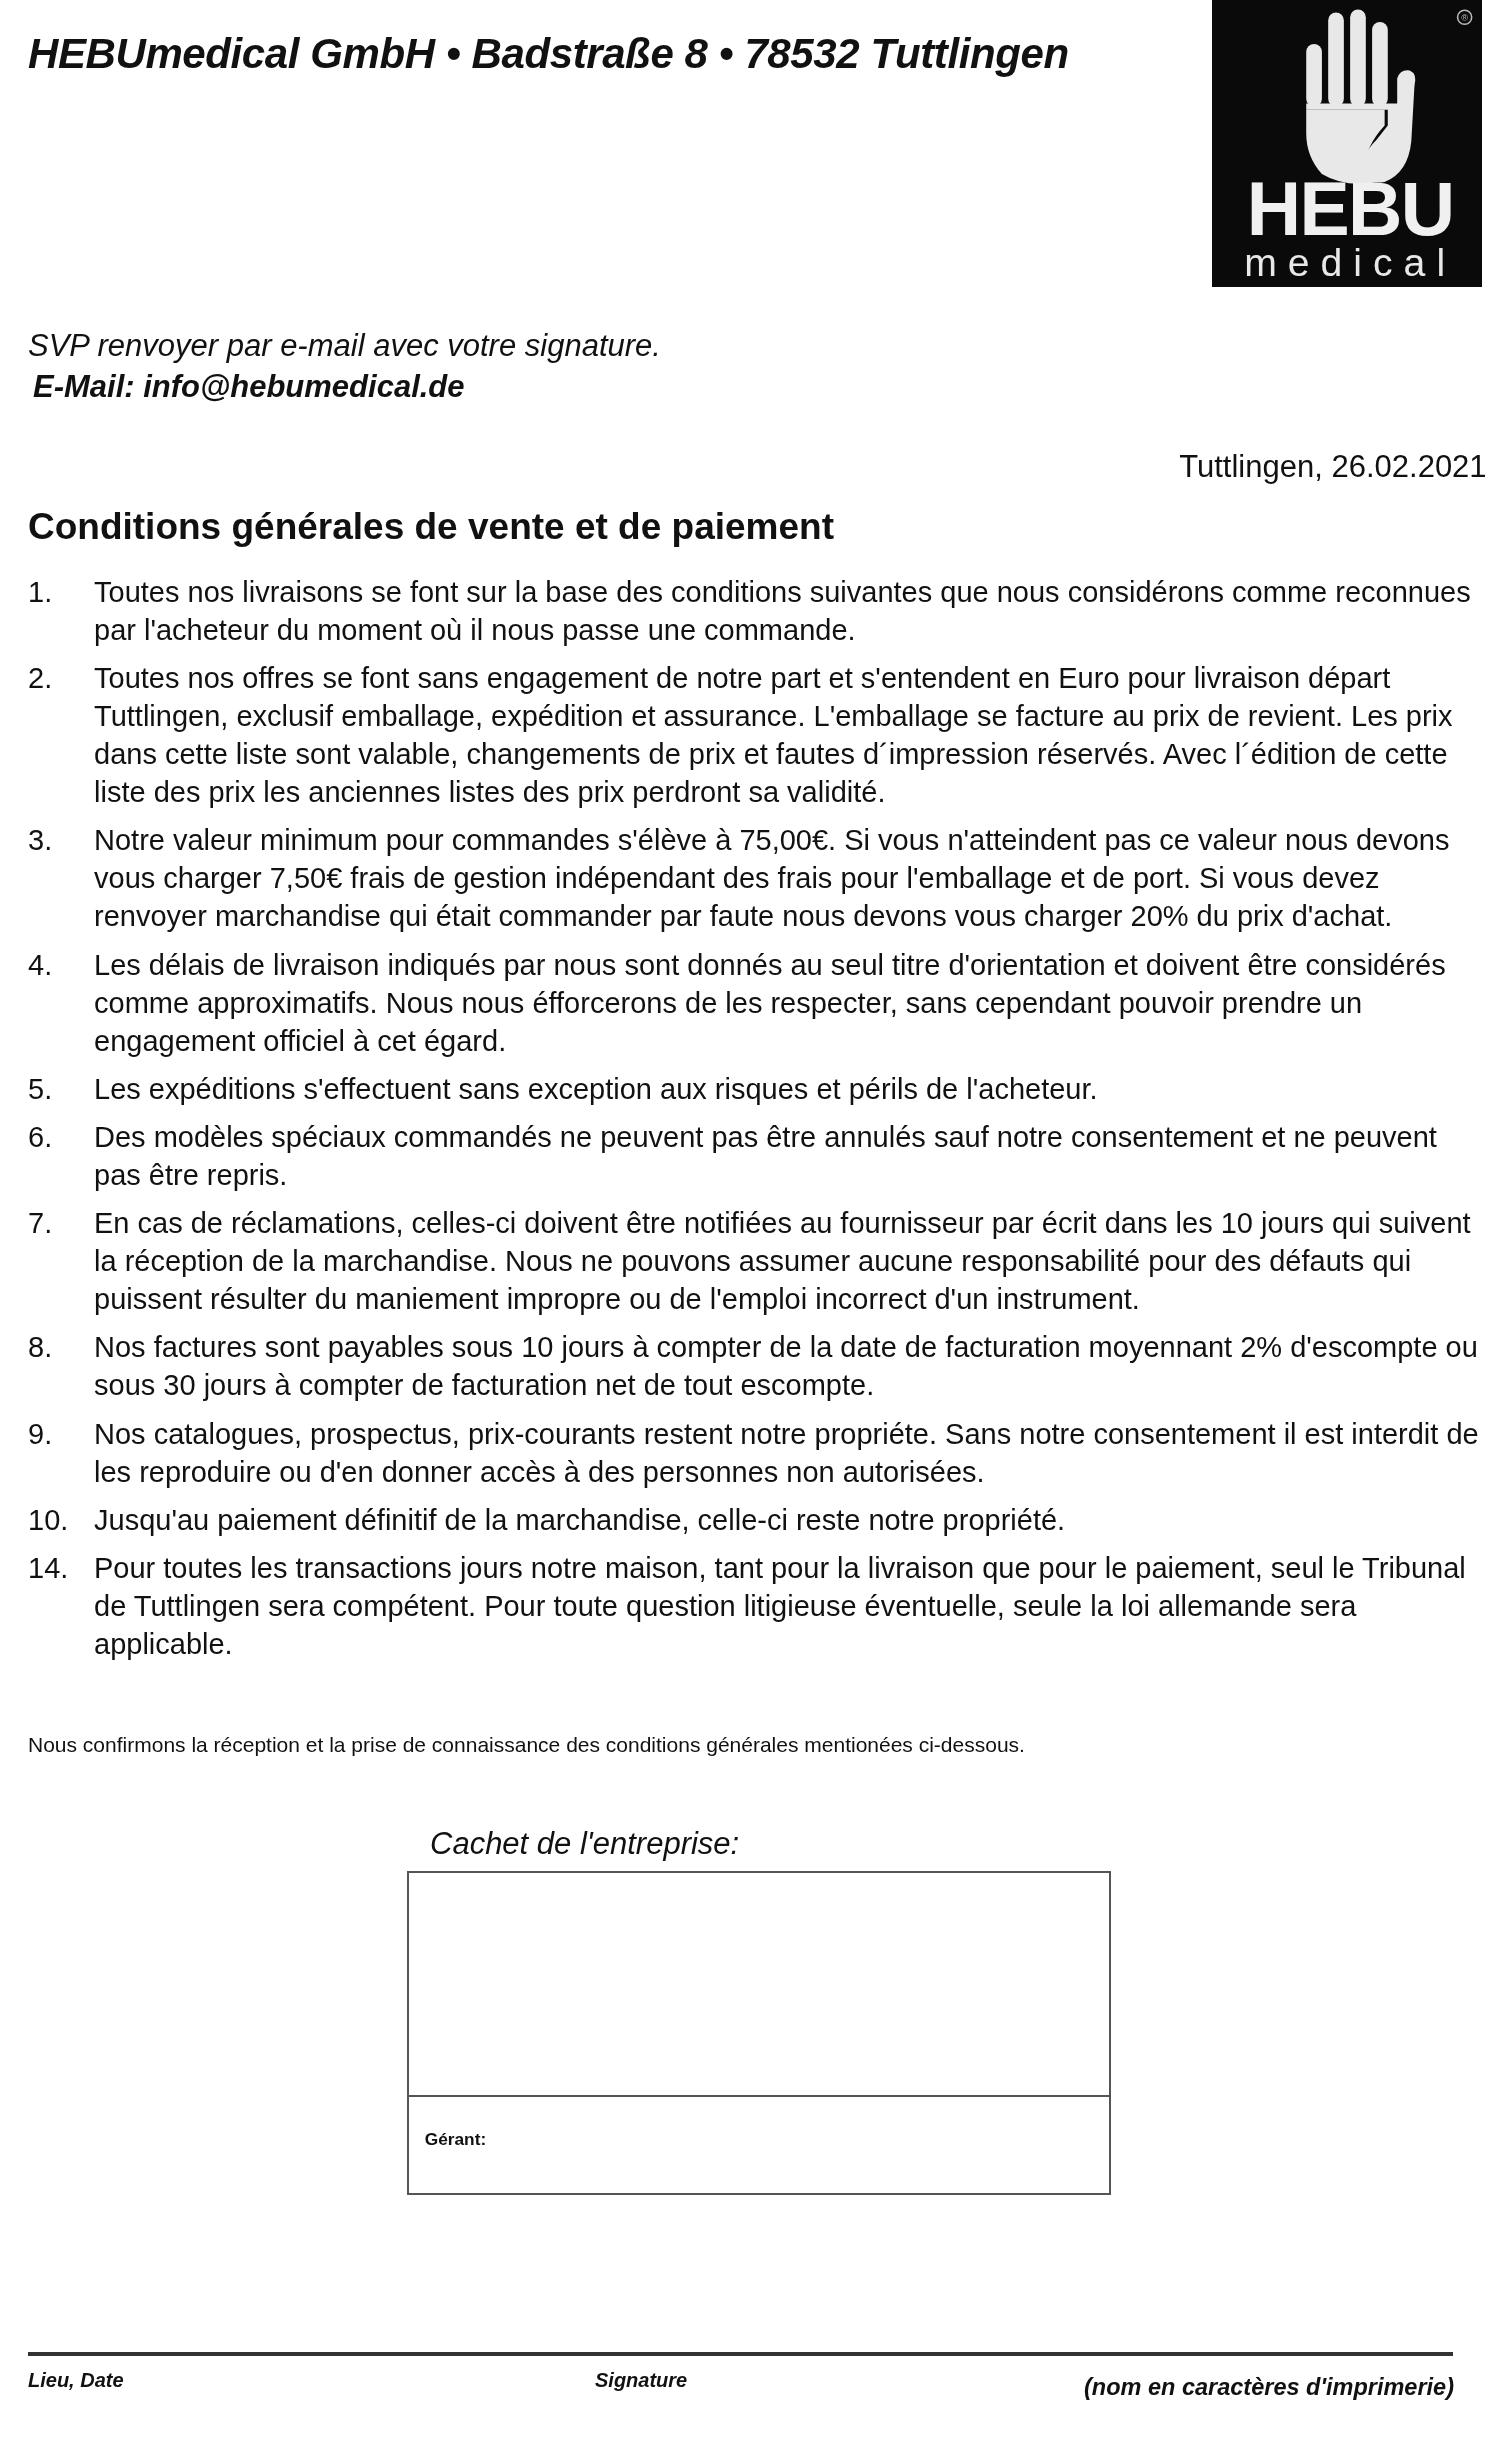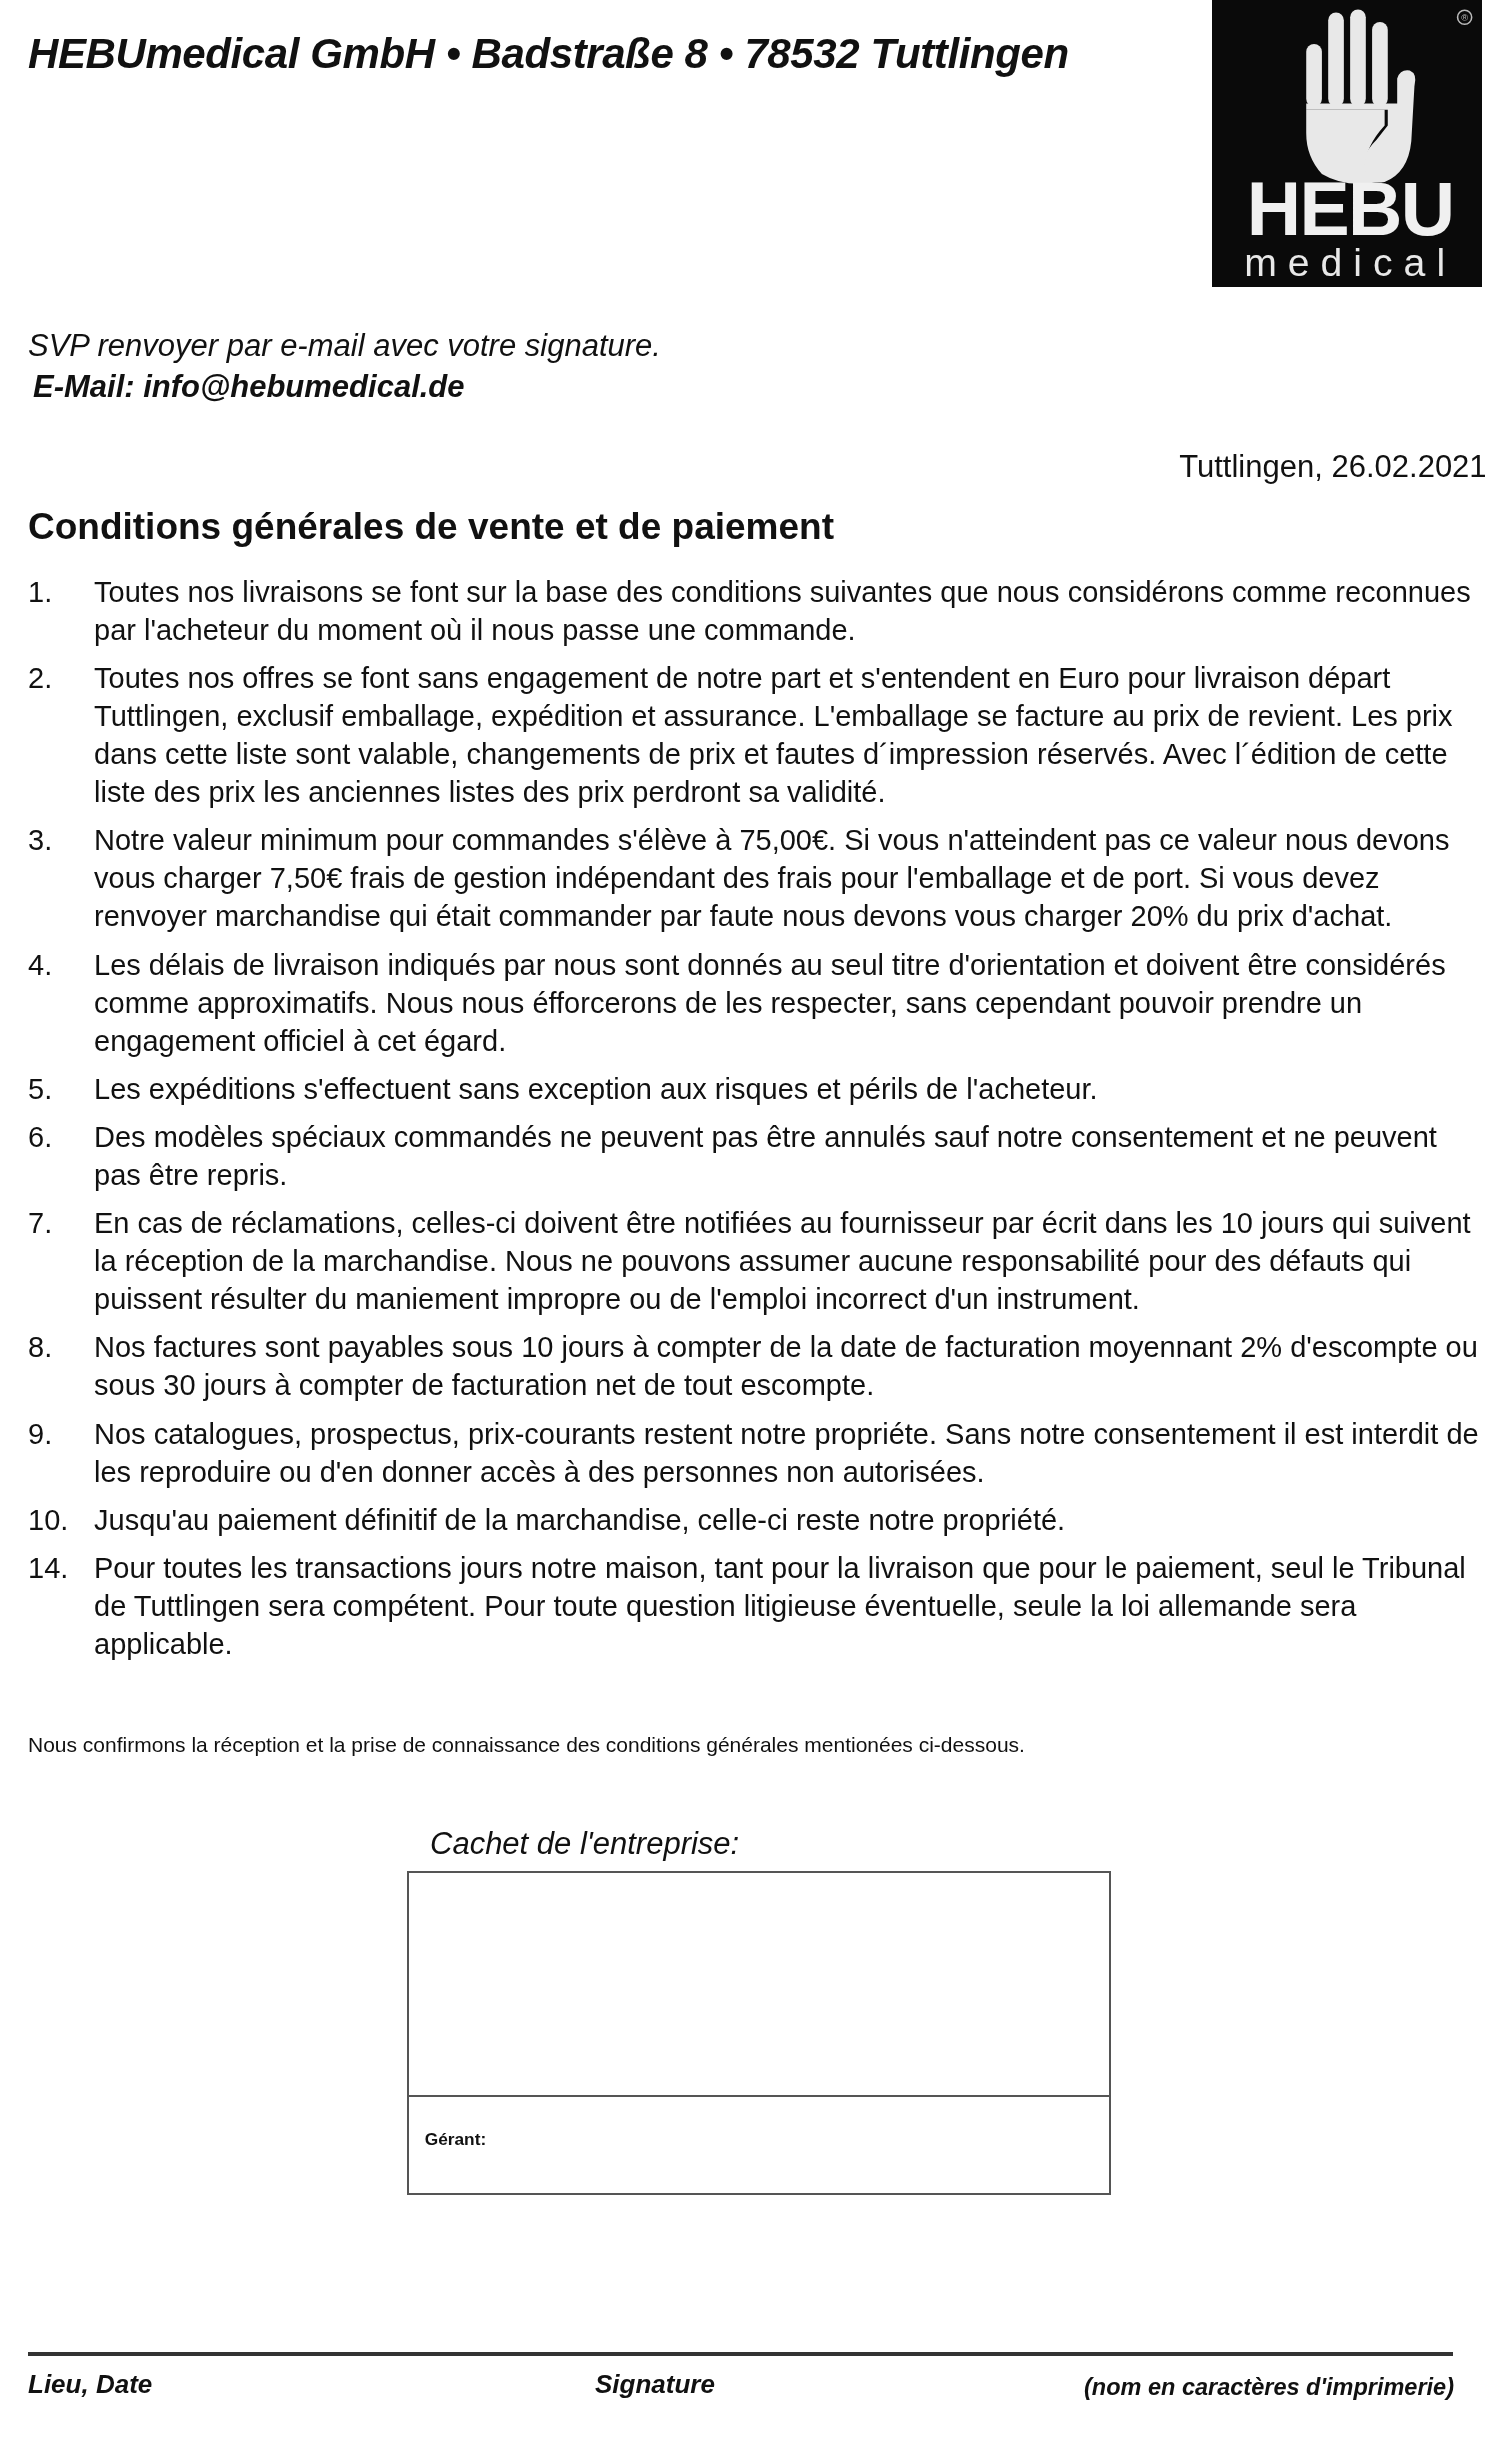--- a/index.html
+++ b/index.html
@@ -16,21 +16,21 @@
   .terms { left: 28px; top: 573px; width: 1452px; margin: 0; padding: 0; list-style: none; }
   .term { display: flex; font-size: 29px; line-height: 38px; margin-bottom: 10.2px; }
   .term .num { width: 66px; flex: none; }
   .term .txt { flex: 1; }
   .confirm { left: 28px; top: 1724px; width: 1334px; font-size: 21px; line-height: 41px; }
   .cachet-label { left: 410px; top: 1826px; font-size: 31px; font-style: italic; margin-left: 20px; }
   .stamp-box { left: 407px; top: 1871px; width: 700px; height: 320px; border: 2.4px solid #555; }
   .stamp-area { height: 222px; border-bottom: 2.4px solid #555; }
   .gerant { position: absolute; left: 15.7px; top: 248px; font-size: 17.3px; font-weight: bold; margin-top: 8px; }
   .sig-line { left: 28px; top: 2352px; width: 1425px; height: 3.9px; background: #333; }
-  .sig-label { top: 2369px; font-size: 26px; font-weight: bold; font-style: italic; }
+  .sig-label { top: 2369px; font-size: 20px; font-weight: bold; font-style: italic; }
   .sig-lieu { left: 28px; }
   .sig-sign { left: 595px; }
   .sig-nom { right: 53px; font-size: 23.5px; top: 2374px; }
 </style>
 </head>
 <body>
 
 <div class="abs company">HEBUmedical GmbH • Badstraße 8 • 78532 Tuttlingen</div>
 
 <div class="abs logo">

